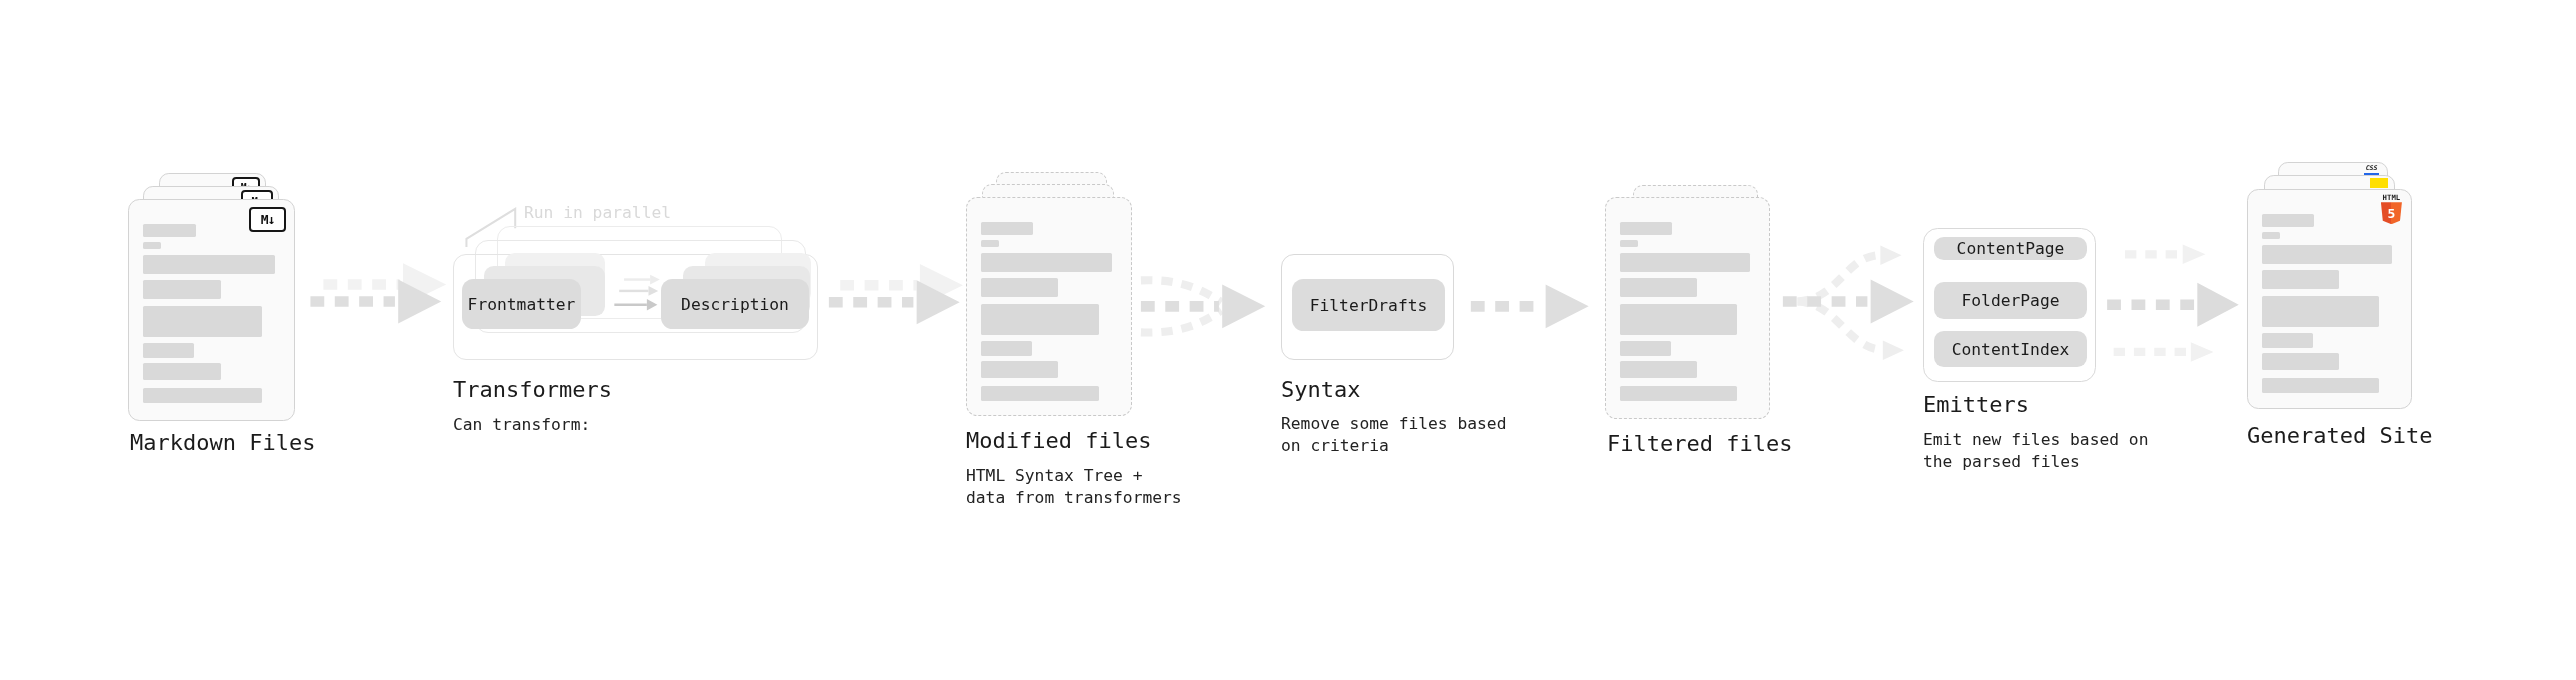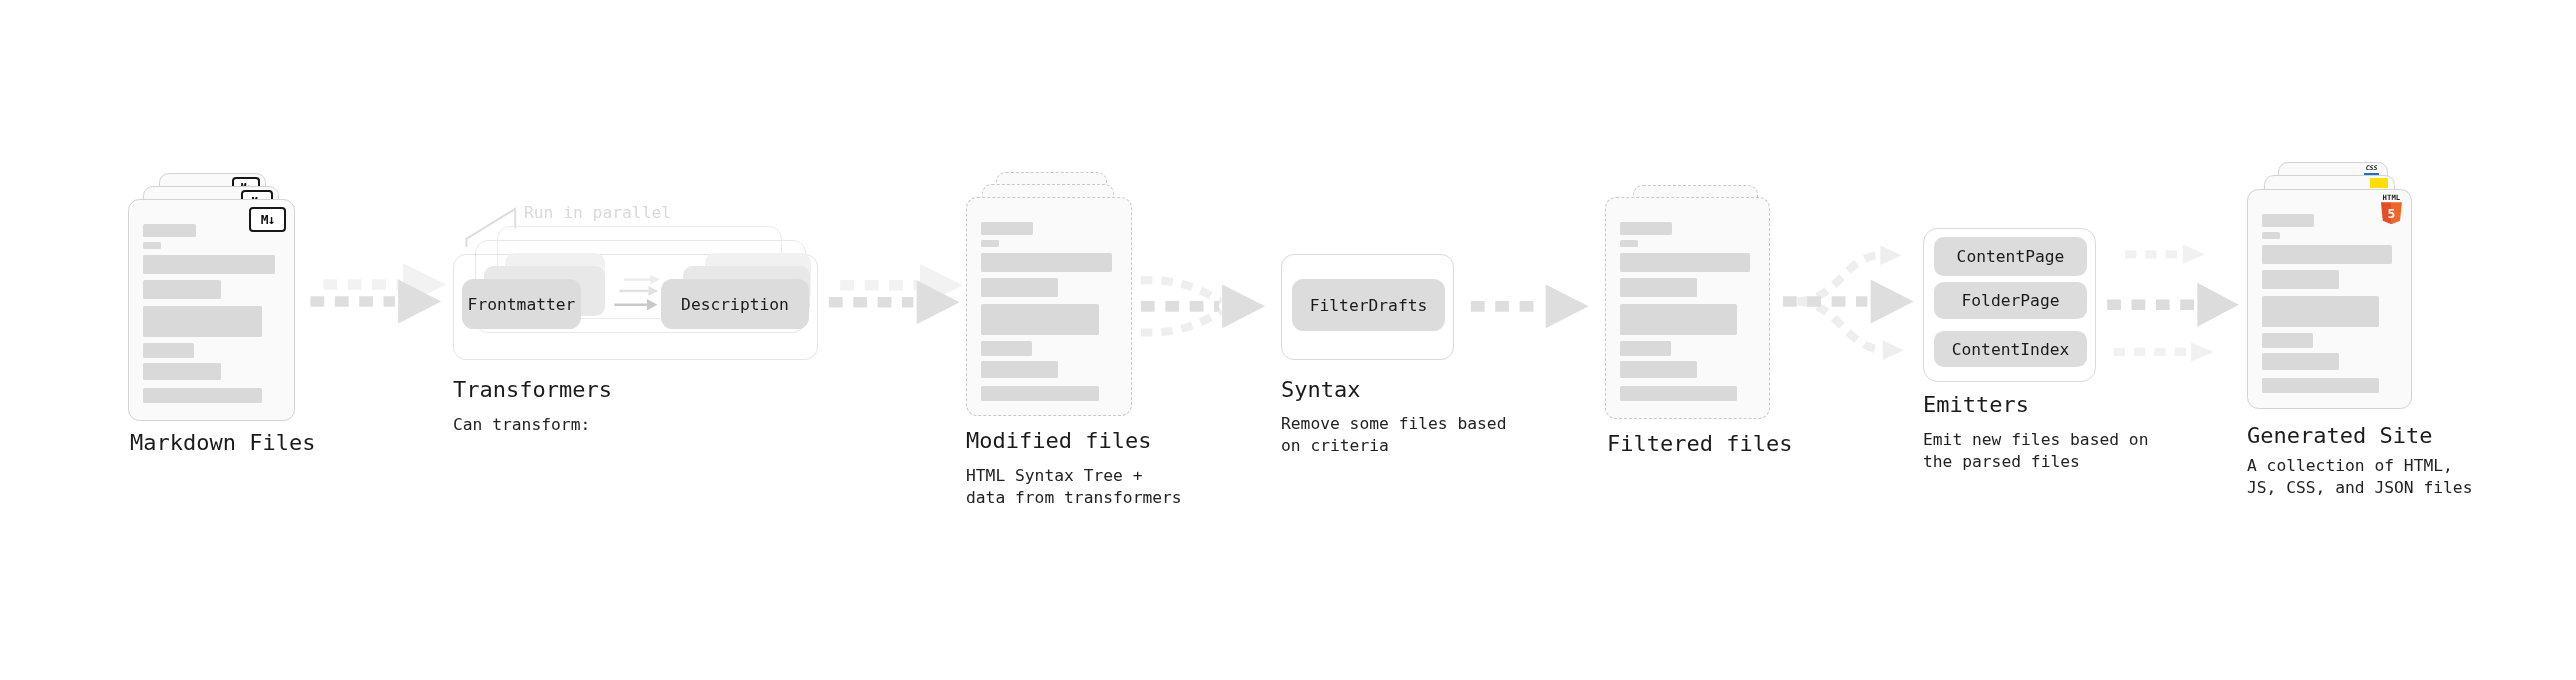--- a/index.html
+++ b/index.html
@@ -190,21 +190,21 @@
         <div class="bar" style="left: 14px; top: 106px; height: 31px; width: 72%;"></div>
         <div class="bar" style="left: 14px; top: 143px; height: 14.6px; width: 31%;"></div>
         <div class="bar" style="left: 14px; top: 163px; height: 17px; width: 47%;"></div>
         <div class="bar" style="left: 14px; top: 188px; height: 14.6px; width: 72%;"></div>
       </div>
   </div>
   <div class="title" style="left:1607px;top:430px;text-align:right;">Filtered files</div>
 
   <div>
     <div class="panel" style="left:1923px;top:228px;width:173px;height:154px;border-radius:14.6px;"></div>
-    <div class="chip" style="left:1934px;top:237px;width:153px;height:39px;border-radius:9.8px;">ContentPage</div>
+    <div class="chip" style="left:1934px;top:237px;width:153px;height:23px;border-radius:9.8px;">ContentPage</div>
     <div class="chip" style="left:1934px;top:282px;width:153px;height:37px;border-radius:9.8px;">FolderPage</div>
     <div class="chip" style="left:1934px;top:331px;width:153px;height:36px;border-radius:9.8px;">ContentIndex</div>
   </div>
   <div class="title" style="left:1923px;top:391px;">Emitters</div>
   <div class="desc" style="left:1923px;top:429px;">Emit new files based on
 the parsed files</div>
 
   <div>
     <div class="card back" style="left:2278px;top:162px;width:110px;height:65px;">
       <div class="badge-css" style="top:2.4px;right:6.5px;">
@@ -226,17 +226,15 @@
         <div class="bar" style="left: 14px; top: 42px; height: 6.5px; width: 11%;"></div>
         <div class="bar" style="left: 14px; top: 55px; height: 18.7px; width: 80%;"></div>
         <div class="bar" style="left: 14px; top: 80px; height: 18.7px; width: 47%;"></div>
         <div class="bar" style="left: 14px; top: 106px; height: 31px; width: 72%;"></div>
         <div class="bar" style="left: 14px; top: 143px; height: 14.6px; width: 31%;"></div>
         <div class="bar" style="left: 14px; top: 163px; height: 17px; width: 47%;"></div>
         <div class="bar" style="left: 14px; top: 188px; height: 14.6px; width: 72%;"></div>
       </div>
   </div>
   <div class="title" style="left:2247px;top:422px;">Generated Site</div>
-  <div class="desc" style="left:2247px;top:455px;">A collection of HTML,
-JS, CSS, and JSON files</div>
 
 </div>
 
 
 </body></html>

